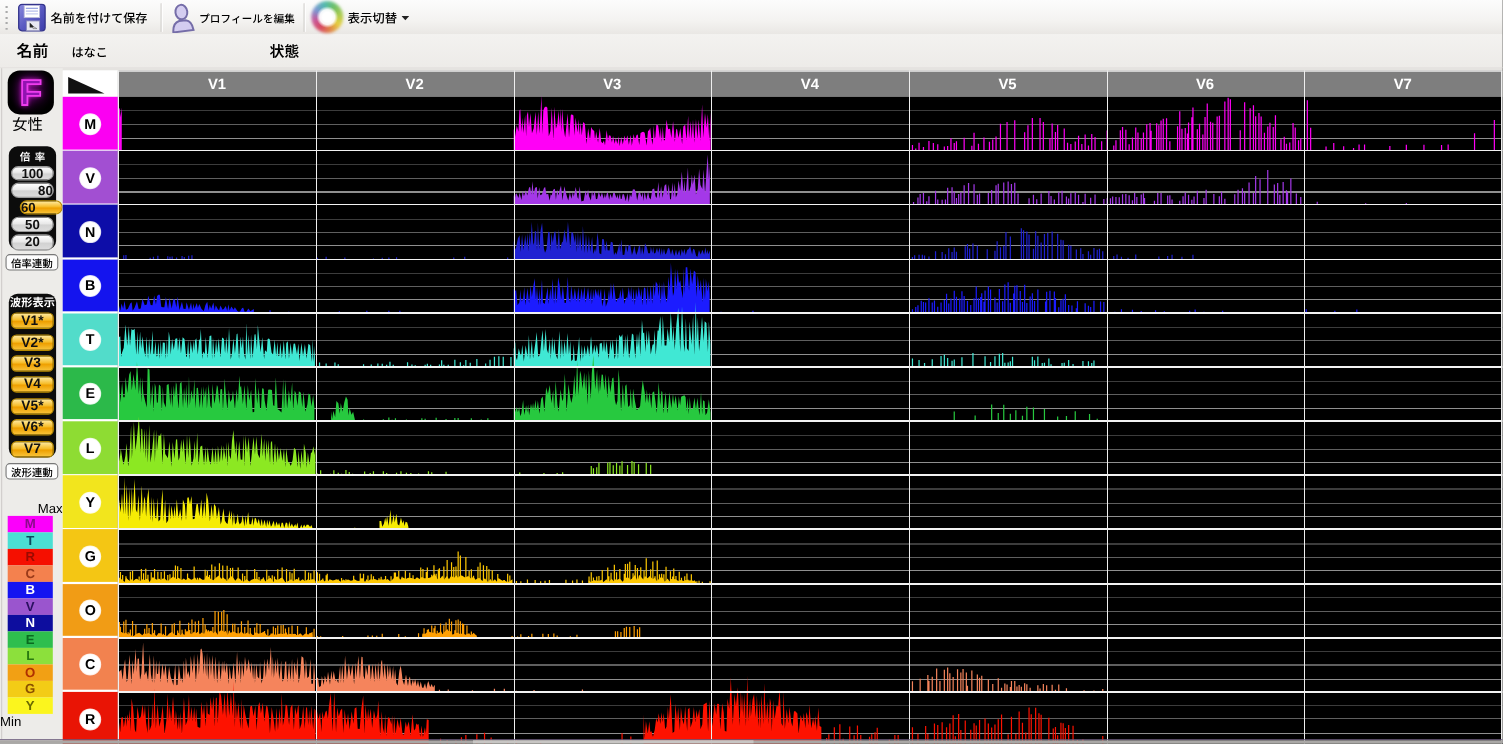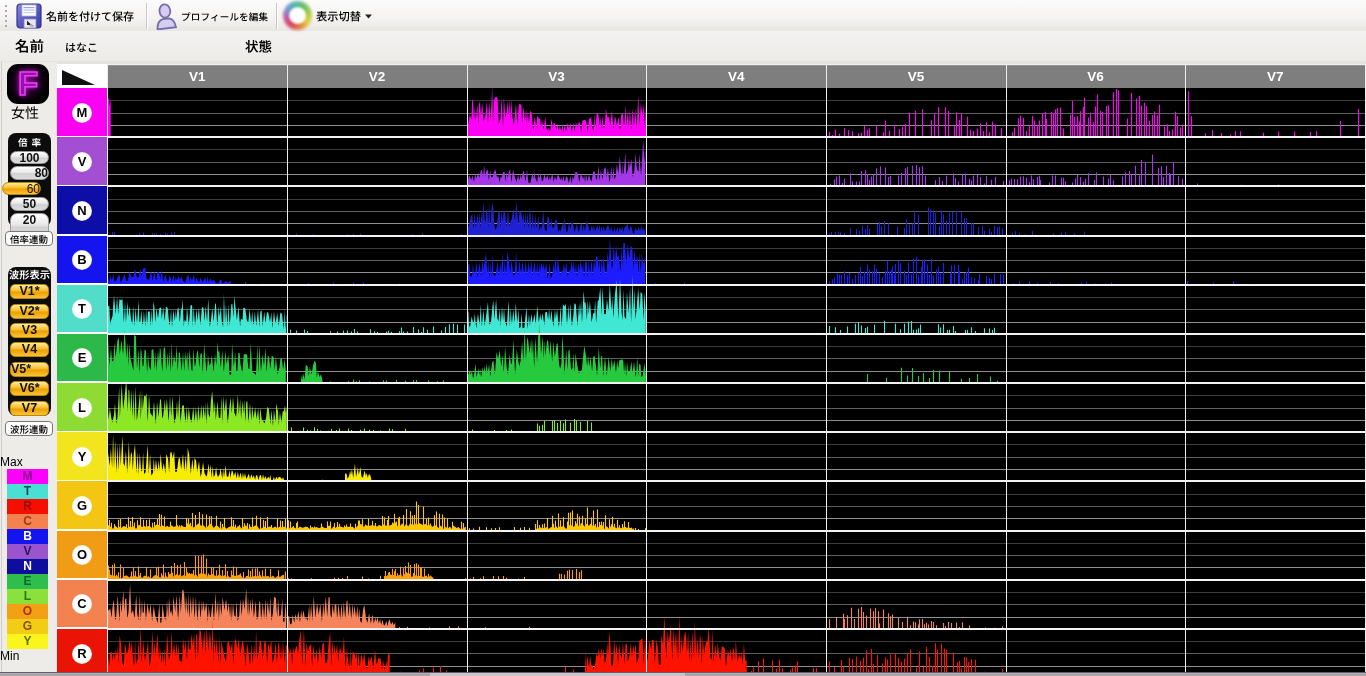--- a/index.html
+++ b/index.html
@@ -76,49 +76,49 @@
     </g>
   </svg>
 <div class="abs" style="left:8px;top:133px;width:43px;height:94px;border-radius:8px;background:#0c0c0c"></div>
 <svg style="position:absolute;left:17.5px;top:0;overflow:visible" width="2" height="2">
     <g transform="translate(0,146) scale(0.8728)">
       <path d="M6.4 -9.3H7.7V-7.6H6.4ZM3.7 -8.2H10.5V-7.1H3.7ZM4.9 -0.7H9.3V0.5H4.9ZM3.3 -5.4H10.7V-4.2H3.3ZM4.6 -6.9 5.7 -7.2Q5.9 -6.8 6.1 -6.3Q6.2 -5.9 6.3 -5.5L5 -5.2Q5 -5.6 4.9 -6Q4.8 -6.5 4.6 -6.9ZM8.3 -7.1 9.6 -6.9Q9.4 -6.4 9.2 -6Q9 -5.6 8.9 -5.3L7.7 -5.5Q7.8 -5.7 7.9 -6Q8 -6.3 8.1 -6.6Q8.2 -6.9 8.3 -7.1ZM4.2 -3.4H10V0.9H8.7V-2.2H5.5V1H4.2ZM2.6 -9.3 3.9 -8.9Q3.5 -8 3 -7Q2.5 -6.1 2 -5.3Q1.4 -4.4 0.8 -3.8Q0.7 -4 0.6 -4.2Q0.5 -4.5 0.4 -4.7Q0.2 -5 0.1 -5.2Q0.6 -5.7 1.1 -6.3Q1.5 -7 1.9 -7.8Q2.3 -8.5 2.6 -9.3ZM1.6 -6.3 2.8 -7.5 2.8 -7.5V1H1.6Z M20.3 -9.3H21.6V-7.8H20.3ZM20.3 -2.9H21.6V1H20.3ZM16 -2.2H26V-1H16ZM16.4 -8.3H25.6V-7.1H16.4ZM24.5 -6.9 25.7 -6.4Q25.3 -6 24.8 -5.6Q24.4 -5.3 24 -5L23 -5.5Q23.3 -5.7 23.6 -6Q23.8 -6.2 24.1 -6.5Q24.3 -6.7 24.5 -6.9ZM20.2 -7.4 21.3 -7Q21 -6.6 20.6 -6.1Q20.3 -5.7 20 -5.4L19.2 -5.8Q19.3 -6 19.5 -6.3Q19.7 -6.6 19.9 -6.9Q20.1 -7.2 20.2 -7.4ZM21.8 -6.6 22.9 -6.1Q22.4 -5.6 21.9 -5Q21.3 -4.5 20.8 -4Q20.2 -3.5 19.8 -3.1L19 -3.5Q19.5 -3.9 20 -4.4Q20.5 -5 21 -5.5Q21.5 -6.1 21.8 -6.6ZM18.6 -5.7 19.2 -6.4Q19.5 -6.2 19.9 -6Q20.3 -5.7 20.6 -5.5Q20.9 -5.3 21.1 -5.1L20.5 -4.2Q20.3 -4.4 20 -4.7Q19.7 -4.9 19.3 -5.2Q18.9 -5.4 18.6 -5.7ZM18.5 -3.9Q19.1 -3.9 19.8 -3.9Q20.5 -4 21.3 -4Q22.1 -4 22.9 -4.1L22.8 -3.1Q21.7 -3.1 20.7 -3Q19.6 -2.9 18.7 -2.8ZM21.5 -4.6 22.5 -5Q22.7 -4.7 23 -4.4Q23.2 -4 23.4 -3.6Q23.6 -3.3 23.7 -3L22.7 -2.6Q22.6 -2.8 22.4 -3.2Q22.2 -3.6 22 -3.9Q21.8 -4.3 21.5 -4.6ZM15.9 -3.7Q16.4 -3.9 17.2 -4.1Q17.9 -4.4 18.7 -4.7L18.9 -3.7Q18.3 -3.5 17.7 -3.2Q17.1 -2.9 16.5 -2.6ZM16.3 -6.1 17.1 -6.8Q17.4 -6.7 17.7 -6.5Q18.1 -6.3 18.4 -6.1Q18.6 -5.9 18.8 -5.7L17.9 -4.9Q17.7 -5.1 17.5 -5.3Q17.2 -5.5 16.9 -5.7Q16.5 -6 16.3 -6.1ZM22.8 -4.1 23.7 -4.8Q24.1 -4.6 24.5 -4.4Q25 -4.1 25.4 -3.9Q25.8 -3.6 26 -3.4L25.1 -2.6Q24.8 -2.8 24.4 -3.1Q24.1 -3.3 23.6 -3.6Q23.2 -3.9 22.8 -4.1Z" fill="#fff"></path>
     </g>
   </svg>
 <div class="abs" style="left:10px;top:150.5px;width:39px;height:13.5px;border-radius:7px;background:linear-gradient(#ffffff,#e8e8e8 45%,#d2d2d2 55%,#dcdcdc);border:1px solid #9a9a9a;text-align:center;font-size:12px;font-weight:bold;line-height:12px;color:#111">100</div>
 <div class="abs" style="left:10px;top:166px;width:39px;height:13.5px;border-radius:7px;background:linear-gradient(#ffffff,#e8e8e8 45%,#d2d2d2 55%,#dcdcdc);border:1px solid #9a9a9a;text-align:right;font-size:12px;font-weight:bold;line-height:12px;color:#111">80</div>
-<div class="abs" style="left:2px;top:181.5px;width:39px;height:13.5px;border-radius:7px;background:linear-gradient(#ffeaa0,#f6bd2a 45%,#ee9f00 55%,#f8c43a);border:1px solid #b88a00;text-align:right;font-size:12px;font-weight:normal;line-height:12px;color:#111">60</div>
+<div class="abs" style="left:18px;top:181.5px;width:39px;height:13.5px;border-radius:7px;background:linear-gradient(#ffeaa0,#f6bd2a 45%,#ee9f00 55%,#f8c43a);border:1px solid #b88a00;text-align:left;font-size:12px;font-weight:bold;line-height:12px;color:#111">60</div>
 <div class="abs" style="left:10px;top:197px;width:39px;height:13.5px;border-radius:7px;background:linear-gradient(#ffffff,#e8e8e8 45%,#d2d2d2 55%,#dcdcdc);border:1px solid #9a9a9a;text-align:center;font-size:12px;font-weight:bold;line-height:12px;color:#111">50</div>
-<div class="abs" style="left:10px;top:212.5px;width:39px;height:26px;border-radius:7px;background:linear-gradient(#ffffff,#e8e8e8 45%,#d2d2d2 55%,#dcdcdc);border:1px solid #9a9a9a;text-align:center;font-size:12px;font-weight:bold;line-height:12px;color:#111">20</div>
+<div class="abs" style="left:10px;top:212.5px;width:39px;height:15px;border-radius:7px;background:linear-gradient(#ffffff,#e8e8e8 45%,#d2d2d2 55%,#dcdcdc);border:1px solid #9a9a9a;text-align:center;font-size:12px;font-weight:bold;line-height:12px;color:#111">20</div>
 <div class="abs" style="left:5px;top:231px;width:48px;height:15px;border-radius:4px;background:#fdfdfd;border:1px solid #777"></div>
 <svg style="position:absolute;left:10px;top:0;overflow:visible" width="2" height="2">
     <g transform="translate(0,243) scale(0.9048)">
       <path d="M6.2 -8.9H7.2V-7.3H6.2ZM3.5 -7.7H10V-6.8H3.5ZM4.6 -0.5H8.9V0.4H4.6ZM3.1 -5H10.2V-4.1H3.1ZM4.4 -6.6 5.2 -6.8Q5.4 -6.4 5.6 -6Q5.8 -5.5 5.8 -5.2L4.9 -4.9Q4.8 -5.3 4.7 -5.7Q4.6 -6.2 4.4 -6.6ZM8 -6.8 9 -6.6Q8.9 -6.2 8.7 -5.7Q8.5 -5.3 8.3 -5L7.5 -5.1Q7.6 -5.4 7.7 -5.7Q7.8 -6 7.9 -6.3Q8 -6.6 8 -6.8ZM4.1 -3.2H9.5V0.8H8.4V-2.3H5V0.9H4.1ZM2.6 -8.8 3.6 -8.5Q3.2 -7.6 2.8 -6.8Q2.3 -5.9 1.8 -5.1Q1.3 -4.3 0.7 -3.7Q0.6 -3.8 0.5 -4Q0.4 -4.2 0.3 -4.4Q0.2 -4.6 0.1 -4.7Q0.6 -5.2 1.1 -5.9Q1.6 -6.5 2 -7.3Q2.4 -8 2.6 -8.8ZM1.6 -6 2.5 -7 2.5 -7V0.9H1.6Z M15.2 -8.9H16.2V-7.4H15.2ZM15.2 -2.8H16.2V0.9H15.2ZM11 -2H20.5V-1.1H11ZM11.4 -7.8H20.2V-6.8H11.4ZM19.2 -6.6 20.1 -6.2Q19.7 -5.8 19.3 -5.5Q18.8 -5.1 18.4 -4.9L17.7 -5.3Q18 -5.5 18.2 -5.7Q18.5 -5.9 18.8 -6.2Q19.1 -6.4 19.2 -6.6ZM15.1 -7.1 15.9 -6.8Q15.6 -6.4 15.3 -5.9Q15 -5.5 14.7 -5.2L14 -5.5Q14.2 -5.7 14.4 -6Q14.6 -6.3 14.8 -6.6Q14.9 -6.9 15.1 -7.1ZM16.6 -6.3 17.4 -5.9Q17 -5.4 16.5 -4.9Q16 -4.3 15.5 -3.8Q15 -3.3 14.5 -3L13.9 -3.3Q14.4 -3.7 14.9 -4.2Q15.4 -4.7 15.8 -5.3Q16.3 -5.8 16.6 -6.3ZM13.5 -5.5 14 -6Q14.3 -5.9 14.7 -5.6Q15 -5.4 15.3 -5.2Q15.6 -5 15.8 -4.8L15.3 -4.1Q15.1 -4.3 14.8 -4.5Q14.5 -4.8 14.2 -5Q13.9 -5.3 13.5 -5.5ZM13.4 -3.6Q13.9 -3.6 14.6 -3.6Q15.3 -3.7 16 -3.7Q16.8 -3.7 17.5 -3.8L17.5 -3.1Q16.5 -3 15.4 -2.9Q14.4 -2.8 13.6 -2.8ZM16.3 -4.4 17 -4.7Q17.2 -4.5 17.5 -4.1Q17.7 -3.8 17.9 -3.4Q18.1 -3.1 18.2 -2.8L17.5 -2.5Q17.4 -2.7 17.2 -3.1Q17 -3.4 16.8 -3.8Q16.5 -4.1 16.3 -4.4ZM11 -3.4Q11.5 -3.6 12.2 -3.8Q12.9 -4.1 13.6 -4.4L13.8 -3.7Q13.2 -3.4 12.6 -3.1Q12 -2.8 11.5 -2.6ZM11.3 -6 12 -6.5Q12.3 -6.3 12.6 -6.2Q12.9 -6 13.2 -5.8Q13.5 -5.5 13.6 -5.4L12.9 -4.8Q12.8 -4.9 12.5 -5.2Q12.2 -5.4 11.9 -5.6Q11.6 -5.8 11.3 -6ZM17.5 -4 18.2 -4.5Q18.6 -4.3 19 -4.1Q19.4 -3.8 19.8 -3.6Q20.2 -3.3 20.5 -3.1L19.8 -2.5Q19.5 -2.7 19.1 -3Q18.8 -3.2 18.3 -3.5Q17.9 -3.8 17.5 -4Z M23.7 -4.7V-1H22.7V-3.8H21.4V-4.7ZM23.7 -1.4Q24 -0.8 24.6 -0.5Q25.3 -0.3 26.1 -0.2Q26.6 -0.2 27.2 -0.2Q27.9 -0.2 28.6 -0.2Q29.3 -0.2 30 -0.2Q30.6 -0.3 31.2 -0.3Q31.1 -0.2 31 -0Q31 0.1 30.9 0.3Q30.9 0.5 30.8 0.7Q30.4 0.7 29.8 0.7Q29.2 0.7 28.5 0.7Q27.8 0.7 27.2 0.7Q26.6 0.7 26.1 0.7Q25.1 0.6 24.4 0.4Q23.7 0.1 23.3 -0.5Q22.9 -0.2 22.6 0.1Q22.2 0.5 21.8 0.8L21.3 -0.2Q21.7 -0.4 22.1 -0.7Q22.5 -1 22.8 -1.4ZM21.5 -8 22.3 -8.6Q22.6 -8.4 22.9 -8.1Q23.3 -7.8 23.5 -7.5Q23.8 -7.2 24 -6.9L23.1 -6.3Q23 -6.5 22.7 -6.9Q22.5 -7.2 22.2 -7.5Q21.8 -7.8 21.5 -8ZM24.2 -8H30.8V-7.2H24.2ZM24.1 -2.5H31V-1.7H24.1ZM27 -8.9H27.9V-0.6H27ZM25.6 -4.5V-3.8H29.4V-4.5ZM25.6 -5.9V-5.2H29.4V-5.9ZM24.7 -6.6H30.3V-3.1H24.7Z M32.2 -2H37V-1.3H32.2ZM31.9 -7.1H37.2V-6.3H31.9ZM34.1 -7.9H35V-0.3H34.1ZM31.9 -0.3Q32.5 -0.4 33.4 -0.5Q34.2 -0.5 35.2 -0.6Q36.1 -0.7 37 -0.8L37.1 -0Q36.2 0.1 35.3 0.2Q34.3 0.3 33.5 0.4Q32.7 0.4 32 0.5ZM33 -3.9V-3.2H36.1V-3.9ZM33 -5.1V-4.5H36.1V-5.1ZM32.2 -5.8H37V-2.6H32.2ZM36.5 -8.8 37 -8Q36.4 -7.9 35.5 -7.8Q34.7 -7.7 33.9 -7.6Q33 -7.6 32.2 -7.5Q32.2 -7.7 32.1 -7.9Q32.1 -8.1 32 -8.3Q32.6 -8.3 33.2 -8.3Q33.8 -8.4 34.4 -8.5Q35 -8.5 35.6 -8.6Q36.1 -8.7 36.5 -8.8ZM37.1 -6.4H40.8V-5.5H37.1ZM40.4 -6.4H41.4Q41.4 -6.4 41.4 -6.4Q41.4 -6.3 41.4 -6.2Q41.4 -6 41.4 -6Q41.4 -4.3 41.3 -3.2Q41.3 -2.1 41.2 -1.3Q41.1 -0.6 41.1 -0.2Q41 0.2 40.8 0.4Q40.7 0.6 40.5 0.7Q40.3 0.8 40.1 0.8Q39.9 0.9 39.5 0.9Q39.2 0.9 38.8 0.8Q38.8 0.6 38.7 0.4Q38.6 0.1 38.5 -0.1Q38.9 -0.1 39.2 -0.1Q39.5 -0.1 39.6 -0.1Q39.8 -0.1 39.8 -0.1Q39.9 -0.1 40 -0.2Q40.1 -0.3 40.2 -0.7Q40.2 -1.1 40.3 -1.8Q40.3 -2.5 40.4 -3.6Q40.4 -4.7 40.4 -6.2ZM38.3 -8.7H39.2Q39.2 -7.4 39.2 -6.2Q39.2 -5.1 39.1 -4Q38.9 -2.9 38.7 -2Q38.4 -1.1 37.9 -0.4Q37.5 0.4 36.7 0.9Q36.7 0.8 36.5 0.7Q36.4 0.5 36.3 0.4Q36.1 0.3 36 0.2Q36.7 -0.3 37.1 -1Q37.6 -1.7 37.8 -2.5Q38 -3.3 38.1 -4.3Q38.2 -5.3 38.3 -6.4Q38.3 -7.5 38.3 -8.7Z" fill="#000"></path>
     </g>
   </svg>
 <div class="abs" style="left:8px;top:267px;width:43px;height:149px;border-radius:8px;background:#0c0c0c"></div>
 <svg style="position:absolute;left:8.5px;top:0;overflow:visible" width="2" height="2">
     <g transform="translate(0,278.5) scale(0.9318)">
       <path d="M4.5 -7.9H9.6V-6.7H4.5ZM4.6 -5.1H9.1V-4H4.6ZM6.4 -9.4H7.7V-4.5H6.4ZM3.9 -7.9H5.1V-5.1Q5.1 -4.4 5.1 -3.6Q5 -2.8 4.9 -2Q4.7 -1.2 4.5 -0.4Q4.2 0.3 3.8 1Q3.6 0.9 3.4 0.7Q3.2 0.6 3 0.5Q2.8 0.4 2.6 0.3Q3.1 -0.3 3.3 -1Q3.5 -1.6 3.7 -2.4Q3.8 -3.1 3.8 -3.8Q3.9 -4.5 3.9 -5.1ZM9.3 -7.9H9.5L9.7 -7.9L10.7 -7.7Q10.5 -7.1 10.2 -6.4Q10 -5.8 9.8 -5.3L8.6 -5.7Q8.8 -6.1 9 -6.6Q9.2 -7.2 9.3 -7.7ZM6.1 -4.4Q6.5 -3.4 7.1 -2.5Q7.7 -1.7 8.6 -1.1Q9.6 -0.5 10.7 -0.1Q10.6 -0 10.4 0.2Q10.2 0.4 10.1 0.6Q9.9 0.8 9.9 1Q8 0.4 6.8 -0.9Q5.6 -2.2 4.9 -4.1ZM0.9 -8.3 1.7 -9.3Q2 -9.1 2.4 -8.9Q2.7 -8.7 3.1 -8.5Q3.4 -8.3 3.7 -8.2L2.9 -7.1Q2.7 -7.3 2.3 -7.5Q2 -7.7 1.6 -7.9Q1.3 -8.2 0.9 -8.3ZM0.3 -5.3 1 -6.3Q1.3 -6.2 1.7 -6Q2.1 -5.8 2.5 -5.6Q2.8 -5.4 3 -5.3L2.3 -4.2Q2.1 -4.3 1.7 -4.5Q1.4 -4.7 1 -5Q0.6 -5.2 0.3 -5.3ZM0.5 0.1Q0.8 -0.4 1.1 -0.9Q1.4 -1.5 1.7 -2.2Q2 -2.8 2.3 -3.5L3.4 -2.7Q3.1 -2.1 2.8 -1.5Q2.6 -0.9 2.3 -0.3Q2 0.3 1.7 0.9ZM8.7 -5.1H8.9L9.2 -5.2L10 -4.8Q9.6 -3.3 8.9 -2.1Q8.2 -1 7.2 -0.2Q6.3 0.6 5.1 1Q5.1 0.8 4.9 0.6Q4.8 0.4 4.6 0.2Q4.4 0 4.3 -0.1Q5.4 -0.5 6.3 -1.1Q7.2 -1.8 7.8 -2.7Q8.4 -3.6 8.7 -4.9Z M11.6 -8.7H17.3V-7.5H11.6ZM11.4 -5.1H17.5V-3.9H11.4ZM15.1 -8.4H16.4V1H15.1ZM12.6 -8.4H13.9V-4.7Q13.9 -3.6 13.8 -2.6Q13.6 -1.6 13.3 -0.7Q12.9 0.3 12.2 1.1Q12.1 0.9 11.9 0.8Q11.7 0.6 11.6 0.4Q11.4 0.3 11.2 0.2Q11.9 -0.5 12.1 -1.3Q12.4 -2.1 12.5 -3Q12.6 -3.8 12.6 -4.7ZM20 -9.2 21.3 -8.7Q20.9 -8.1 20.4 -7.6Q19.8 -7.1 19.3 -6.7Q18.7 -6.3 18.1 -6Q18 -6.2 17.7 -6.4Q17.5 -6.7 17.2 -6.9Q17.7 -7.2 18.3 -7.5Q18.8 -7.9 19.3 -8.3Q19.7 -8.7 20 -9.2ZM20.3 -6.2 21.5 -5.7Q21.1 -5.1 20.5 -4.6Q20 -4 19.4 -3.6Q18.9 -3.1 18.3 -2.8Q18.1 -3 17.9 -3.3Q17.6 -3.5 17.4 -3.7Q17.9 -4 18.4 -4.4Q19 -4.8 19.5 -5.2Q20 -5.7 20.3 -6.2ZM20.5 -3.2 21.7 -2.7Q21.3 -1.9 20.6 -1.3Q20 -0.6 19.3 -0Q18.5 0.5 17.7 1Q17.6 0.7 17.3 0.4Q17 0.1 16.8 -0.1Q17.5 -0.4 18.2 -0.9Q18.9 -1.4 19.5 -2Q20.1 -2.5 20.5 -3.2Z M23 -8.6H32V-7.5H23ZM23.5 -6.9H31.6V-5.9H23.5ZM22.6 -5.3H32.4V-4.2H22.6ZM26.8 -9.3H28.1V-4.3H26.8ZM26.8 -4.9 28 -4.3Q27.5 -3.8 26.9 -3.4Q26.4 -3 25.7 -2.6Q25.1 -2.2 24.4 -1.9Q23.7 -1.6 23 -1.4Q22.9 -1.5 22.8 -1.7Q22.6 -1.9 22.5 -2.1Q22.3 -2.3 22.2 -2.5Q22.8 -2.6 23.5 -2.9Q24.2 -3.1 24.8 -3.5Q25.4 -3.8 25.9 -4.1Q26.5 -4.5 26.8 -4.9ZM28.7 -4.7Q29 -3.6 29.5 -2.7Q30 -1.8 30.8 -1.2Q31.6 -0.5 32.8 -0.2Q32.6 -0.1 32.5 0.1Q32.3 0.3 32.2 0.6Q32 0.8 31.9 1Q30.7 0.5 29.8 -0.2Q29 -1 28.4 -2Q27.9 -3.1 27.5 -4.4ZM31.3 -4 32.3 -3.2Q31.9 -2.9 31.5 -2.6Q31 -2.3 30.6 -2Q30.2 -1.8 29.8 -1.6L28.9 -2.3Q29.3 -2.5 29.7 -2.8Q30.2 -3.1 30.6 -3.4Q31 -3.7 31.3 -4ZM23.4 -0.3Q24 -0.4 24.9 -0.5Q25.7 -0.7 26.7 -0.9Q27.7 -1.1 28.6 -1.3L28.7 -0.1Q27.9 0.1 27 0.3Q26.1 0.5 25.3 0.6Q24.4 0.8 23.8 1ZM24.9 -2.5 25.7 -3.4 26.2 -3.2V-0.1H24.9Z M37.8 -5.3H39.3V-0.6Q39.3 -0 39.1 0.3Q39 0.6 38.6 0.8Q38.2 0.9 37.7 0.9Q37.1 1 36.4 1Q36.3 0.7 36.2 0.3Q36.1 -0.1 35.9 -0.4Q36.2 -0.4 36.6 -0.4Q36.9 -0.4 37.2 -0.4Q37.4 -0.4 37.5 -0.4Q37.7 -0.4 37.8 -0.4Q37.8 -0.5 37.8 -0.6ZM35.2 -3.9 36.6 -3.5Q36.3 -2.9 36 -2.2Q35.6 -1.6 35.2 -1Q34.9 -0.4 34.5 -0Q34.3 -0.1 34.1 -0.3Q33.9 -0.4 33.6 -0.6Q33.4 -0.7 33.2 -0.8Q33.8 -1.4 34.4 -2.2Q34.9 -3 35.2 -3.9ZM40.4 -3.4 41.6 -3.9Q42 -3.4 42.4 -2.8Q42.7 -2.2 43 -1.6Q43.3 -1.1 43.5 -0.6L42.1 0Q42 -0.5 41.7 -1Q41.4 -1.6 41.1 -2.2Q40.7 -2.9 40.4 -3.4ZM34.6 -8.6H42.4V-7.3H34.6ZM33.6 -6H43.4V-4.7H33.6Z" fill="#fff"></path>
     </g>
   </svg>
 <div class="abs" style="left:10px;top:284.2px;width:39px;height:15px;border-radius:5px;background:linear-gradient(#ffeaa0,#f6bd2a 45%,#ee9f00 55%,#f8c43a);border:1px solid #b88a00;text-align:center;font-size:12.5px;font-weight:bold;line-height:13.5px;color:#111">V1*</div>
 <div class="abs" style="left:10px;top:303.6px;width:39px;height:15px;border-radius:5px;background:linear-gradient(#ffeaa0,#f6bd2a 45%,#ee9f00 55%,#f8c43a);border:1px solid #b88a00;text-align:center;font-size:12.5px;font-weight:bold;line-height:13.5px;color:#111">V2*</div>
 <div class="abs" style="left:10px;top:323.0px;width:39px;height:15px;border-radius:5px;background:linear-gradient(#ffeaa0,#f6bd2a 45%,#ee9f00 55%,#f8c43a);border:1px solid #b88a00;text-align:center;font-size:12.5px;font-weight:bold;line-height:13.5px;color:#111">V3</div>
 <div class="abs" style="left:10px;top:342.4px;width:39px;height:15px;border-radius:5px;background:linear-gradient(#ffeaa0,#f6bd2a 45%,#ee9f00 55%,#f8c43a);border:1px solid #b88a00;text-align:center;font-size:12.5px;font-weight:bold;line-height:13.5px;color:#111">V4</div>
-<div class="abs" style="left:10px;top:361.8px;width:39px;height:15px;border-radius:5px;background:linear-gradient(#ffeaa0,#f6bd2a 45%,#ee9f00 55%,#f8c43a);border:1px solid #b88a00;text-align:left;font-size:12.5px;font-weight:bold;line-height:13.5px;color:#111">V5*</div>
+<div class="abs" style="left:10px;top:361.8px;width:39px;height:15px;border-radius:5px;background:linear-gradient(#ffeaa0,#f6bd2a 45%,#ee9f00 55%,#f8c43a);border:1px solid #b88a00;text-align:center;font-size:12.5px;font-weight:bold;line-height:13.5px;color:#111">V5*</div>
 <div class="abs" style="left:10px;top:381.2px;width:39px;height:15px;border-radius:5px;background:linear-gradient(#ffeaa0,#f6bd2a 45%,#ee9f00 55%,#f8c43a);border:1px solid #b88a00;text-align:center;font-size:12.5px;font-weight:bold;line-height:13.5px;color:#111">V6*</div>
 <div class="abs" style="left:10px;top:400.6px;width:39px;height:15px;border-radius:5px;background:linear-gradient(#ffeaa0,#f6bd2a 45%,#ee9f00 55%,#f8c43a);border:1px solid #b88a00;text-align:center;font-size:12.5px;font-weight:bold;line-height:13.5px;color:#111">V7</div>
 <div class="abs" style="left:5px;top:421px;width:48px;height:15px;border-radius:4px;background:#fdfdfd;border:1px solid #777"></div>
 <svg style="position:absolute;left:10px;top:0;overflow:visible" width="2" height="2">
     <g transform="translate(0,433) scale(0.9048)">
       <path d="M4.2 -7.4H9.3V-6.5H4.2ZM4.2 -4.8H8.8V-3.9H4.2ZM6.2 -8.9H7.2V-4.3H6.2ZM3.7 -7.4H4.7V-4.7Q4.7 -4.1 4.6 -3.4Q4.6 -2.6 4.4 -1.9Q4.3 -1.1 4 -0.4Q3.8 0.3 3.3 0.9Q3.2 0.8 3.1 0.7Q2.9 0.6 2.8 0.5Q2.6 0.4 2.5 0.4Q2.9 -0.2 3.1 -0.8Q3.4 -1.5 3.5 -2.2Q3.6 -2.8 3.7 -3.5Q3.7 -4.2 3.7 -4.7ZM9.1 -7.4H9.2L9.4 -7.4L10.1 -7.3Q9.9 -6.7 9.7 -6.1Q9.5 -5.5 9.2 -5.1L8.4 -5.3Q8.6 -5.7 8.7 -6.2Q8.9 -6.8 9.1 -7.3ZM5.6 -4.3Q5.9 -3.2 6.6 -2.4Q7.2 -1.5 8.1 -0.9Q9 -0.3 10.2 0Q10.1 0.1 9.9 0.3Q9.8 0.4 9.7 0.6Q9.6 0.8 9.5 0.9Q7.7 0.3 6.5 -1Q5.4 -2.2 4.7 -4ZM0.9 -8.1 1.5 -8.8Q1.8 -8.6 2.2 -8.4Q2.5 -8.2 2.8 -8Q3.1 -7.8 3.4 -7.7L2.8 -6.9Q2.6 -7.1 2.3 -7.3Q1.9 -7.5 1.6 -7.7Q1.2 -7.9 0.9 -8.1ZM0.4 -5.2 0.9 -6Q1.2 -5.8 1.6 -5.6Q1.9 -5.5 2.3 -5.3Q2.6 -5.1 2.8 -4.9L2.2 -4.1Q2 -4.3 1.7 -4.5Q1.4 -4.7 1 -4.9Q0.7 -5.1 0.4 -5.2ZM0.6 0.2Q0.8 -0.3 1.1 -0.8Q1.4 -1.4 1.7 -2Q2 -2.6 2.3 -3.2L3.1 -2.6Q2.9 -2.1 2.6 -1.5Q2.3 -0.9 2 -0.3Q1.7 0.3 1.5 0.8ZM8.4 -4.8H8.6L8.8 -4.8L9.4 -4.6Q9 -3.1 8.3 -2Q7.6 -1 6.7 -0.2Q5.7 0.5 4.6 0.9Q4.5 0.8 4.4 0.6Q4.3 0.5 4.2 0.3Q4.1 0.2 4 0.1Q5 -0.3 5.9 -0.9Q6.8 -1.5 7.5 -2.5Q8.1 -3.4 8.4 -4.6Z M11.1 -8.2H16.5V-7.3H11.1ZM10.9 -4.8H16.7V-3.9H10.9ZM14.6 -8H15.6V0.9H14.6ZM12.2 -8H13.1V-4.5Q13.1 -3.6 13 -2.6Q12.9 -1.6 12.6 -0.7Q12.3 0.2 11.5 1Q11.5 0.9 11.3 0.7Q11.2 0.6 11.1 0.5Q10.9 0.4 10.8 0.3Q11.4 -0.4 11.7 -1.2Q12 -2 12.1 -2.8Q12.2 -3.7 12.2 -4.5ZM19.3 -8.7 20.2 -8.3Q19.8 -7.8 19.3 -7.4Q18.8 -6.9 18.3 -6.5Q17.7 -6.1 17.2 -5.8Q17.1 -5.9 16.9 -6.1Q16.7 -6.3 16.5 -6.5Q17 -6.7 17.5 -7.1Q18 -7.4 18.5 -7.9Q19 -8.3 19.3 -8.7ZM19.5 -5.8 20.4 -5.4Q20 -4.9 19.5 -4.4Q19 -3.9 18.4 -3.5Q17.9 -3.1 17.3 -2.7Q17.2 -2.9 17 -3.1Q16.8 -3.3 16.6 -3.4Q17.1 -3.7 17.7 -4.1Q18.2 -4.5 18.7 -4.9Q19.2 -5.4 19.5 -5.8ZM19.8 -3 20.7 -2.6Q20.3 -1.9 19.6 -1.2Q19 -0.6 18.3 -0Q17.6 0.5 16.8 0.9Q16.6 0.7 16.4 0.5Q16.3 0.2 16.1 0.1Q16.8 -0.2 17.5 -0.7Q18.2 -1.2 18.8 -1.8Q19.4 -2.3 19.8 -3Z M23.7 -4.7V-1H22.7V-3.8H21.4V-4.7ZM23.7 -1.4Q24 -0.8 24.6 -0.5Q25.3 -0.3 26.1 -0.2Q26.6 -0.2 27.2 -0.2Q27.9 -0.2 28.6 -0.2Q29.3 -0.2 30 -0.2Q30.6 -0.3 31.2 -0.3Q31.1 -0.2 31 -0Q31 0.1 30.9 0.3Q30.9 0.5 30.8 0.7Q30.4 0.7 29.8 0.7Q29.2 0.7 28.5 0.7Q27.8 0.7 27.2 0.7Q26.6 0.7 26.1 0.7Q25.1 0.6 24.4 0.4Q23.7 0.1 23.3 -0.5Q22.9 -0.2 22.6 0.1Q22.2 0.5 21.8 0.8L21.3 -0.2Q21.7 -0.4 22.1 -0.7Q22.5 -1 22.8 -1.4ZM21.5 -8 22.3 -8.6Q22.6 -8.4 22.9 -8.1Q23.3 -7.8 23.5 -7.5Q23.8 -7.2 24 -6.9L23.1 -6.3Q23 -6.5 22.7 -6.9Q22.5 -7.2 22.2 -7.5Q21.8 -7.8 21.5 -8ZM24.2 -8H30.8V-7.2H24.2ZM24.1 -2.5H31V-1.7H24.1ZM27 -8.9H27.9V-0.6H27ZM25.6 -4.5V-3.8H29.4V-4.5ZM25.6 -5.9V-5.2H29.4V-5.9ZM24.7 -6.6H30.3V-3.1H24.7Z M32.2 -2H37V-1.3H32.2ZM31.9 -7.1H37.2V-6.3H31.9ZM34.1 -7.9H35V-0.3H34.1ZM31.9 -0.3Q32.5 -0.4 33.4 -0.5Q34.2 -0.5 35.2 -0.6Q36.1 -0.7 37 -0.8L37.1 -0Q36.2 0.1 35.3 0.2Q34.3 0.3 33.5 0.4Q32.7 0.4 32 0.5ZM33 -3.9V-3.2H36.1V-3.9ZM33 -5.1V-4.5H36.1V-5.1ZM32.2 -5.8H37V-2.6H32.2ZM36.5 -8.8 37 -8Q36.4 -7.9 35.5 -7.8Q34.7 -7.7 33.9 -7.6Q33 -7.6 32.2 -7.5Q32.2 -7.7 32.1 -7.9Q32.1 -8.1 32 -8.3Q32.6 -8.3 33.2 -8.3Q33.8 -8.4 34.4 -8.5Q35 -8.5 35.6 -8.6Q36.1 -8.7 36.5 -8.8ZM37.1 -6.4H40.8V-5.5H37.1ZM40.4 -6.4H41.4Q41.4 -6.4 41.4 -6.4Q41.4 -6.3 41.4 -6.2Q41.4 -6 41.4 -6Q41.4 -4.3 41.3 -3.2Q41.3 -2.1 41.2 -1.3Q41.1 -0.6 41.1 -0.2Q41 0.2 40.8 0.4Q40.7 0.6 40.5 0.7Q40.3 0.8 40.1 0.8Q39.9 0.9 39.5 0.9Q39.2 0.9 38.8 0.8Q38.8 0.6 38.7 0.4Q38.6 0.1 38.5 -0.1Q38.9 -0.1 39.2 -0.1Q39.5 -0.1 39.6 -0.1Q39.8 -0.1 39.8 -0.1Q39.9 -0.1 40 -0.2Q40.1 -0.3 40.2 -0.7Q40.2 -1.1 40.3 -1.8Q40.3 -2.5 40.4 -3.6Q40.4 -4.7 40.4 -6.2ZM38.3 -8.7H39.2Q39.2 -7.4 39.2 -6.2Q39.2 -5.1 39.1 -4Q38.9 -2.9 38.7 -2Q38.4 -1.1 37.9 -0.4Q37.5 0.4 36.7 0.9Q36.7 0.8 36.5 0.7Q36.4 0.5 36.3 0.4Q36.1 0.3 36 0.2Q36.7 -0.3 37.1 -1Q37.6 -1.7 37.8 -2.5Q38 -3.3 38.1 -4.3Q38.2 -5.3 38.3 -6.4Q38.3 -7.5 38.3 -8.7Z" fill="#000"></path>
     </g>
   </svg>
-<div class="abs" style="left:0;top:455px;width:57px;text-align:left;font-size:12px;color:#000">Max</div>
+<div class="abs" style="left:0;top:455px;width:57px;text-align:right;font-size:12px;color:#000">Max</div>
 <div class="abs" style="left:7px;top:469.40px;width:41px;height:14.96px;background:#fb00fb;text-align:center;font-size:12px;font-weight:bold;line-height:15px;color:#8b0a8b">M</div>
 <div class="abs" style="left:7px;top:484.36px;width:41px;height:14.96px;background:#4adfd3;text-align:center;font-size:12px;font-weight:bold;line-height:15px;color:#0c4a5e">T</div>
 <div class="abs" style="left:7px;top:499.32px;width:41px;height:14.96px;background:#f50f00;text-align:center;font-size:12px;font-weight:bold;line-height:15px;color:#9a0a00">R</div>
 <div class="abs" style="left:7px;top:514.28px;width:41px;height:14.96px;background:#f4814e;text-align:center;font-size:12px;font-weight:bold;line-height:15px;color:#9a3a1a">C</div>
 <div class="abs" style="left:7px;top:529.24px;width:41px;height:14.96px;background:#1414f0;text-align:center;font-size:12px;font-weight:bold;line-height:15px;color:#ffffff">B</div>
 <div class="abs" style="left:7px;top:544.20px;width:41px;height:14.96px;background:#9a55ce;text-align:center;font-size:12px;font-weight:bold;line-height:15px;color:#2a1060">V</div>
 <div class="abs" style="left:7px;top:559.16px;width:41px;height:14.96px;background:#0d0d9e;text-align:center;font-size:12px;font-weight:bold;line-height:15px;color:#ffffff">N</div>
 <div class="abs" style="left:7px;top:574.12px;width:41px;height:14.96px;background:#2ebe4e;text-align:center;font-size:12px;font-weight:bold;line-height:15px;color:#0a6a20">E</div>
 <div class="abs" style="left:7px;top:589.08px;width:41px;height:14.96px;background:#8ce03c;text-align:center;font-size:12px;font-weight:bold;line-height:15px;color:#2a7a10">L</div>
 <div class="abs" style="left:7px;top:604.04px;width:41px;height:14.96px;background:#f2a014;text-align:center;font-size:12px;font-weight:bold;line-height:15px;color:#b03000">O</div>

